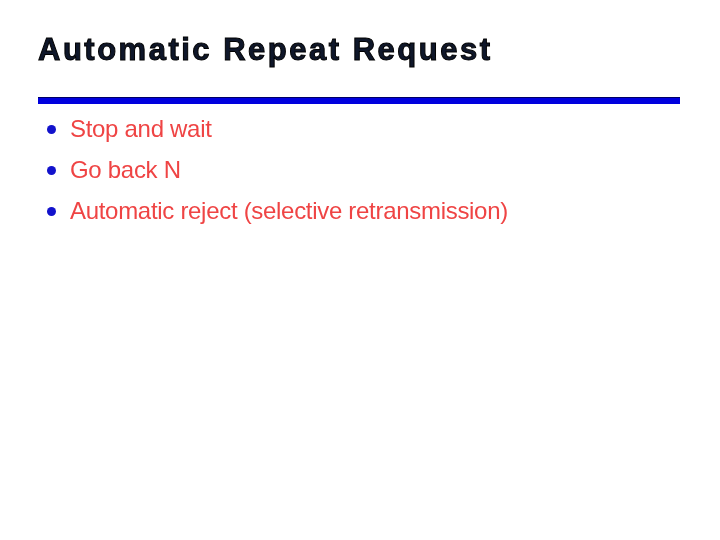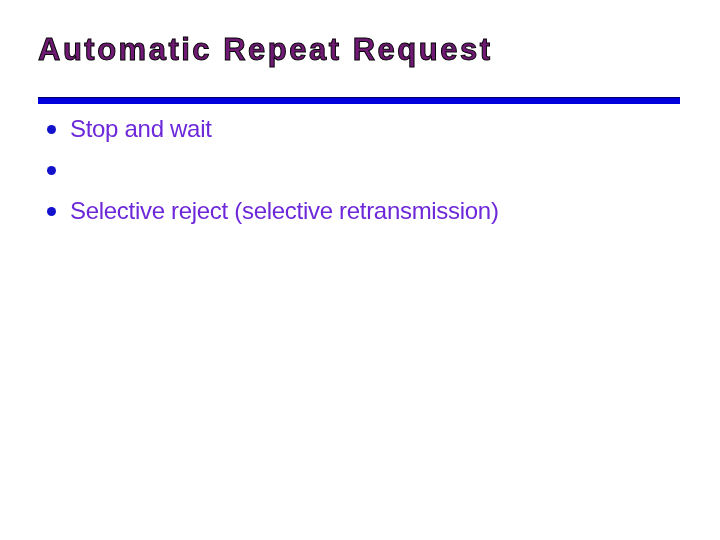--- a/index.html
+++ b/index.html
@@ -12,21 +12,21 @@
     position: relative;
     width: 720px;
     height: 540px;
     background: #ffffff;
     overflow: hidden;
   }
   .slide-title {
     position: absolute;
     left: 38px;
     top: 9px;
-    color: #701a75;
+    color: #0f172a;
     font-size: 31px;
     line-height: 39px;
     font-weight: bold;
     letter-spacing: 2.5px;
     -webkit-text-stroke: 1px #000000;
     white-space: nowrap;
   }
   .title-line {
     display: block;
   }
@@ -45,21 +45,21 @@
     left: 47px;
     top: 108px;
     margin: 0;
     padding: 0;
     list-style: none;
   }
   .bullet-item {
     display: flex;
     align-items: center;
     height: 41px;
-    color: #6d28d9;
+    color: #ef4444;
     font-size: 24px;
     letter-spacing: -0.3px;
     white-space: nowrap;
   }
   .bullet-dot {
     flex: 0 0 auto;
     width: 9px;
     height: 9px;
     border-radius: 50%;
     background: #1212cc;
@@ -78,20 +78,21 @@
 
   <div class="title-rule"></div>
 
   <ul class="bullet-list">
     <li class="bullet-item">
       <span class="bullet-dot"></span>
       <span>Stop and wait</span>
     </li>
     <li class="bullet-item">
       <span class="bullet-dot"></span>
+      <span>Go back N</span>
     </li>
     <li class="bullet-item">
       <span class="bullet-dot"></span>
-      <span>Selective reject (selective retransmission)</span>
+      <span>Automatic reject (selective retransmission)</span>
     </li>
   </ul>
 
 </div>
 
 </body></html>

